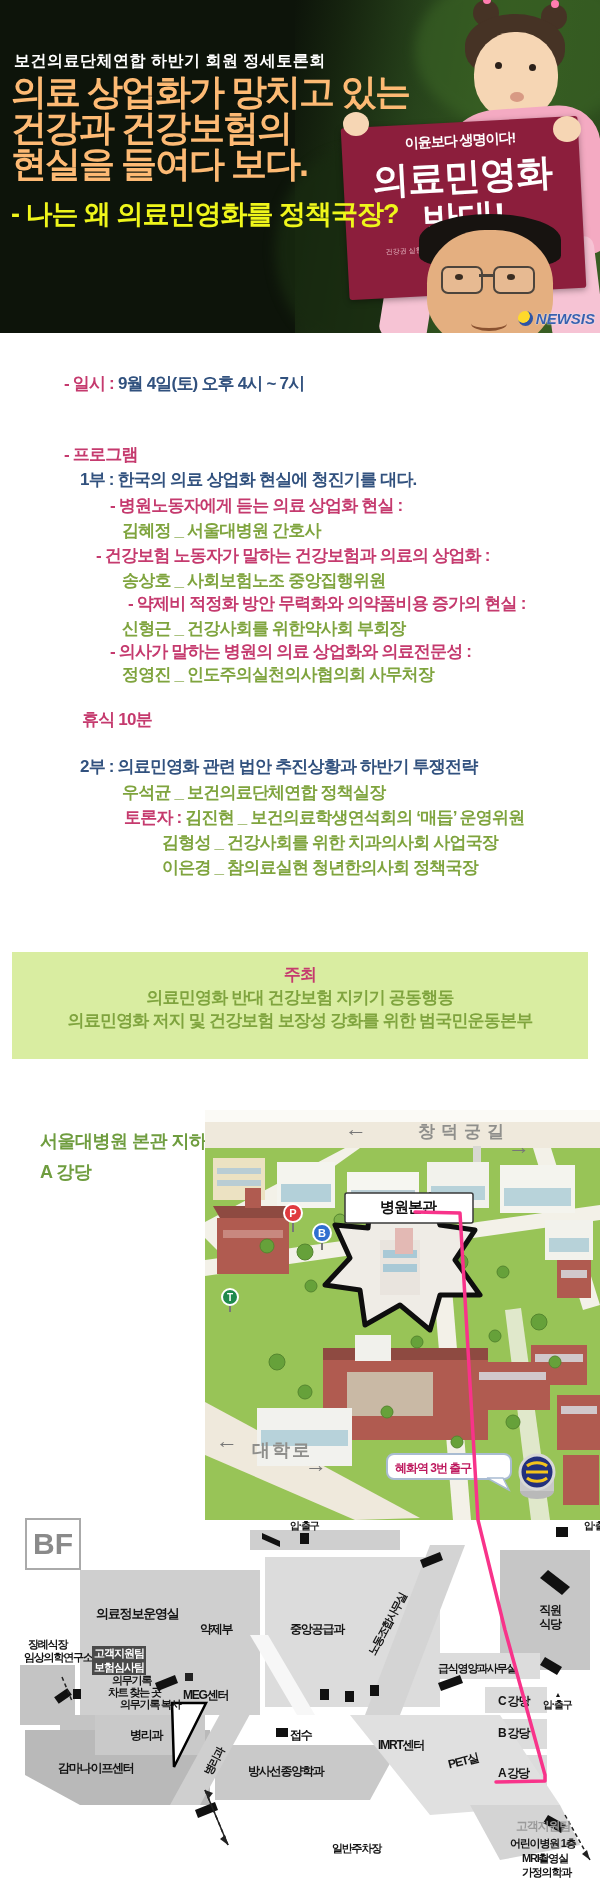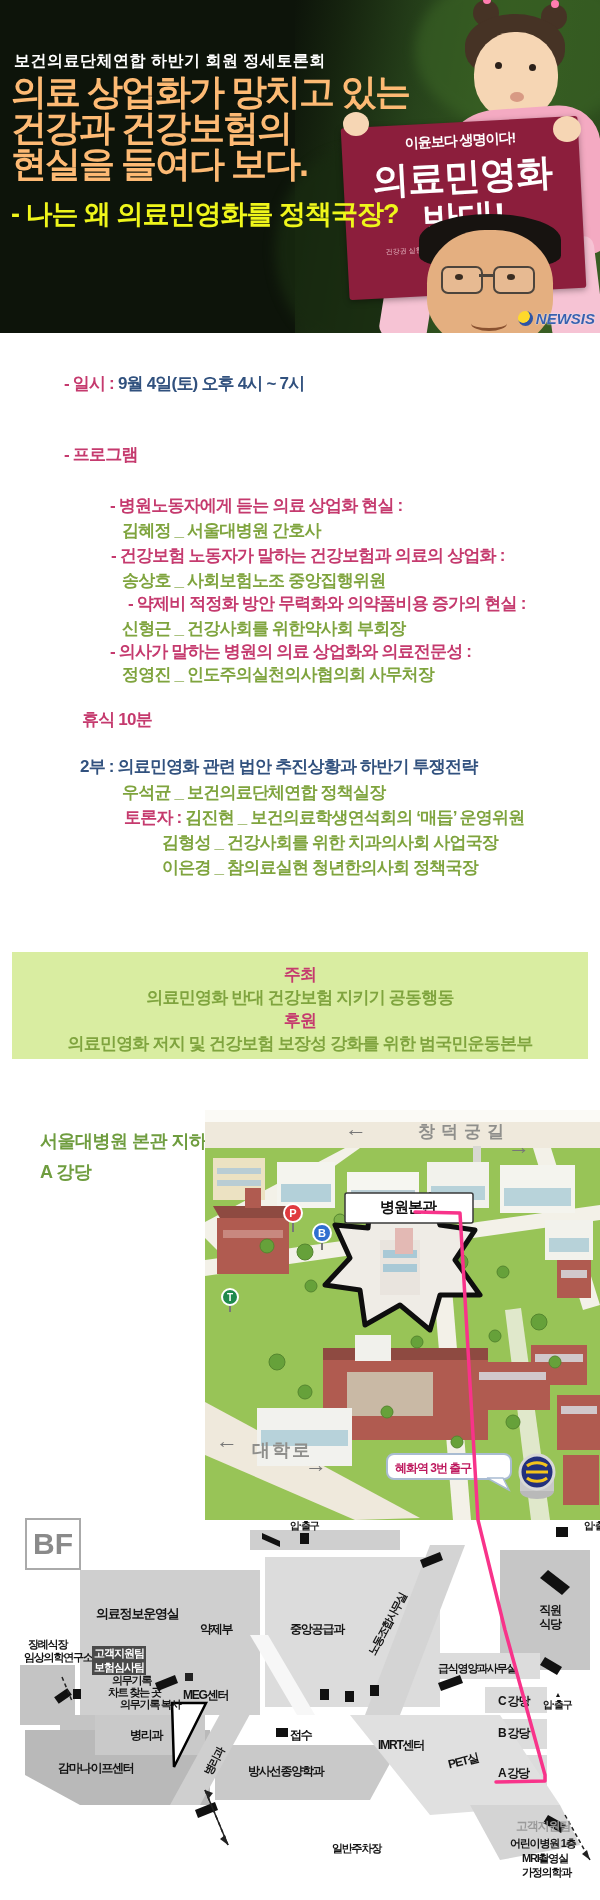--- a/index.html
+++ b/index.html
@@ -112,43 +112,43 @@
   </div>
   <div id="subtitle">- 나는 왜 의료민영화를 정책국장?</div>
 </div>
 
 <div id="details" style="position:absolute;left:0;top:333px;width:600px;height:619px;">
   <div class="dl c-pink" style="left:64px;top:39px;">
     <span>- 일시 :</span>
     <span class="c-navy">9월 4일(토) 오후 4시 ~ 7시</span>
   </div>
   <div class="dl c-pink" style="left:64px;top:110px;">- 프로그램</div>
+  <div class="dl c-navy" style="left:80px;top:135px;">1부 : 한국의 의료 상업화 현실에 청진기를 대다.</div>
   <div class="dl c-pink" style="left:110px;top:161px;">- 병원노동자에게 듣는 의료 상업화 현실 :</div>
   <div class="dl c-green" style="left:122px;top:186px;">김혜정 _ 서울대병원 간호사</div>
-  <div class="dl c-pink" style="left:111px;top:211px;">- 건강보험 노동자가 말하는 건강보험과 의료의 상업화 :</div>
+  <div class="dl c-pink" style="left:96px;top:211px;">- 건강보험 노동자가 말하는 건강보험과 의료의 상업화 :</div>
   <div class="dl c-green" style="left:122px;top:236px;">송상호 _ 사회보험노조 중앙집행위원</div>
   <div class="dl c-pink" style="left:128px;top:259px;">- 약제비 적정화 방안 무력화와 의약품비용 증가의 현실 :</div>
   <div class="dl c-green" style="left:122px;top:284px;">신형근 _ 건강사회를 위한약사회 부회장</div>
   <div class="dl c-pink" style="left:110px;top:307px;">- 의사가 말하는 병원의 의료 상업화와 의료전문성 :</div>
   <div class="dl c-green" style="left:122px;top:330px;">정영진 _ 인도주의실천의사협의회 사무처장</div>
   <div class="dl c-pink" style="left:82px;top:375px;">휴식 10분</div>
   <div class="dl c-navy" style="left:80px;top:422px;">2부 : 의료민영화 관련 법안 추진상황과 하반기 투쟁전략</div>
   <div class="dl c-green" style="left:122px;top:448px;">우석균 _ 보건의료단체연합 정책실장</div>
   <div class="dl c-pink" style="left:124px;top:473px;">
     <span>토론자 :</span>
     <span class="c-green">김진현 _  보건의료학생연석회의 ‘매듭’ 운영위원</span>
   </div>
   <div class="dl c-green" style="left:162px;top:498px;">김형성 _ 건강사회를 위한 치과의사회 사업국장</div>
   <div class="dl c-green" style="left:162px;top:523px;">이은경 _ 참의료실현 청년한의사회 정책국장</div>
 </div>
 
 <div id="sponsors">
   <div class="c-pink pad">주최</div>
   <div class="c-green">의료민영화 반대 건강보험 지키기 공동행동</div>
-  <div class="c-pink">후원</div>
   <div class="c-green">의료민영화 저지 및 건강보험 보장성 강화를 위한 범국민운동본부</div>
 </div>
 
 <div id="map-caption">
   <div>서울대병원 본관 지하 1층</div>
   <div>A 강당</div>
 </div>
 
 <div id="campus">
   <svg width="395" height="410" viewBox="0 0 395 410">

